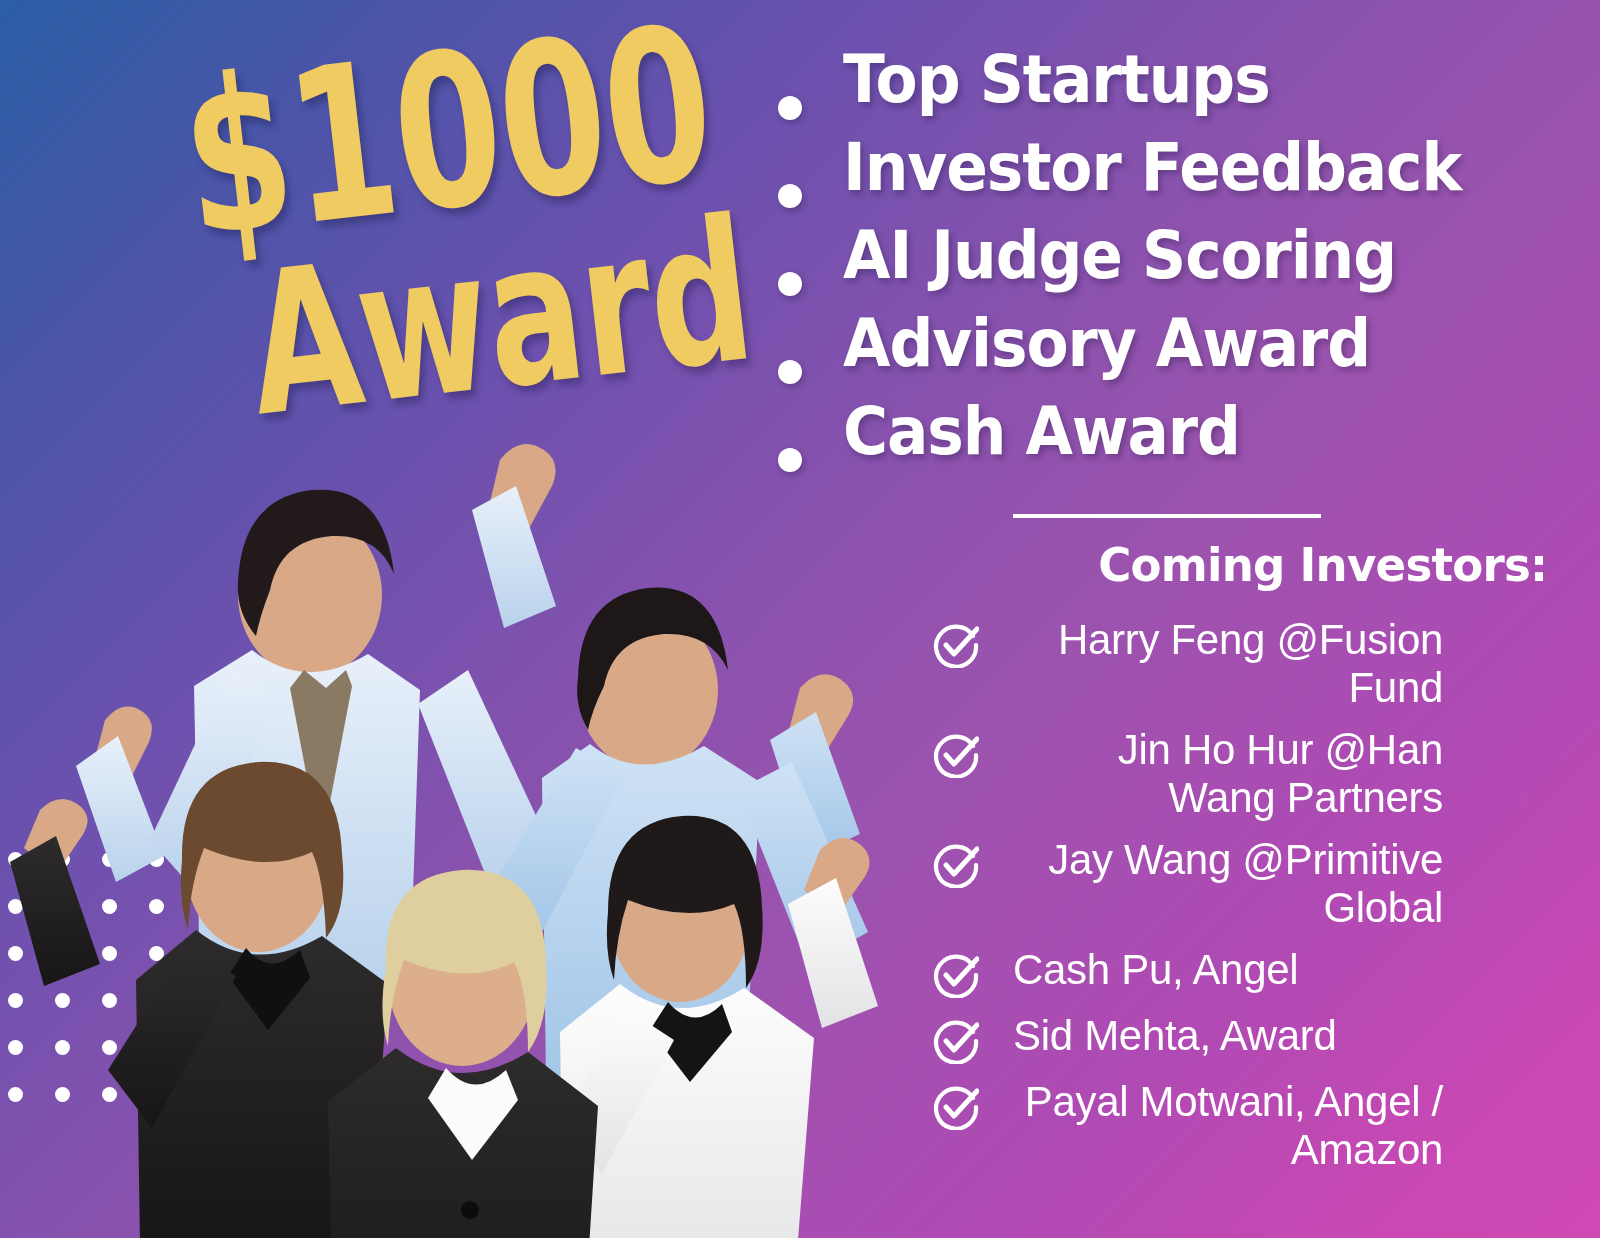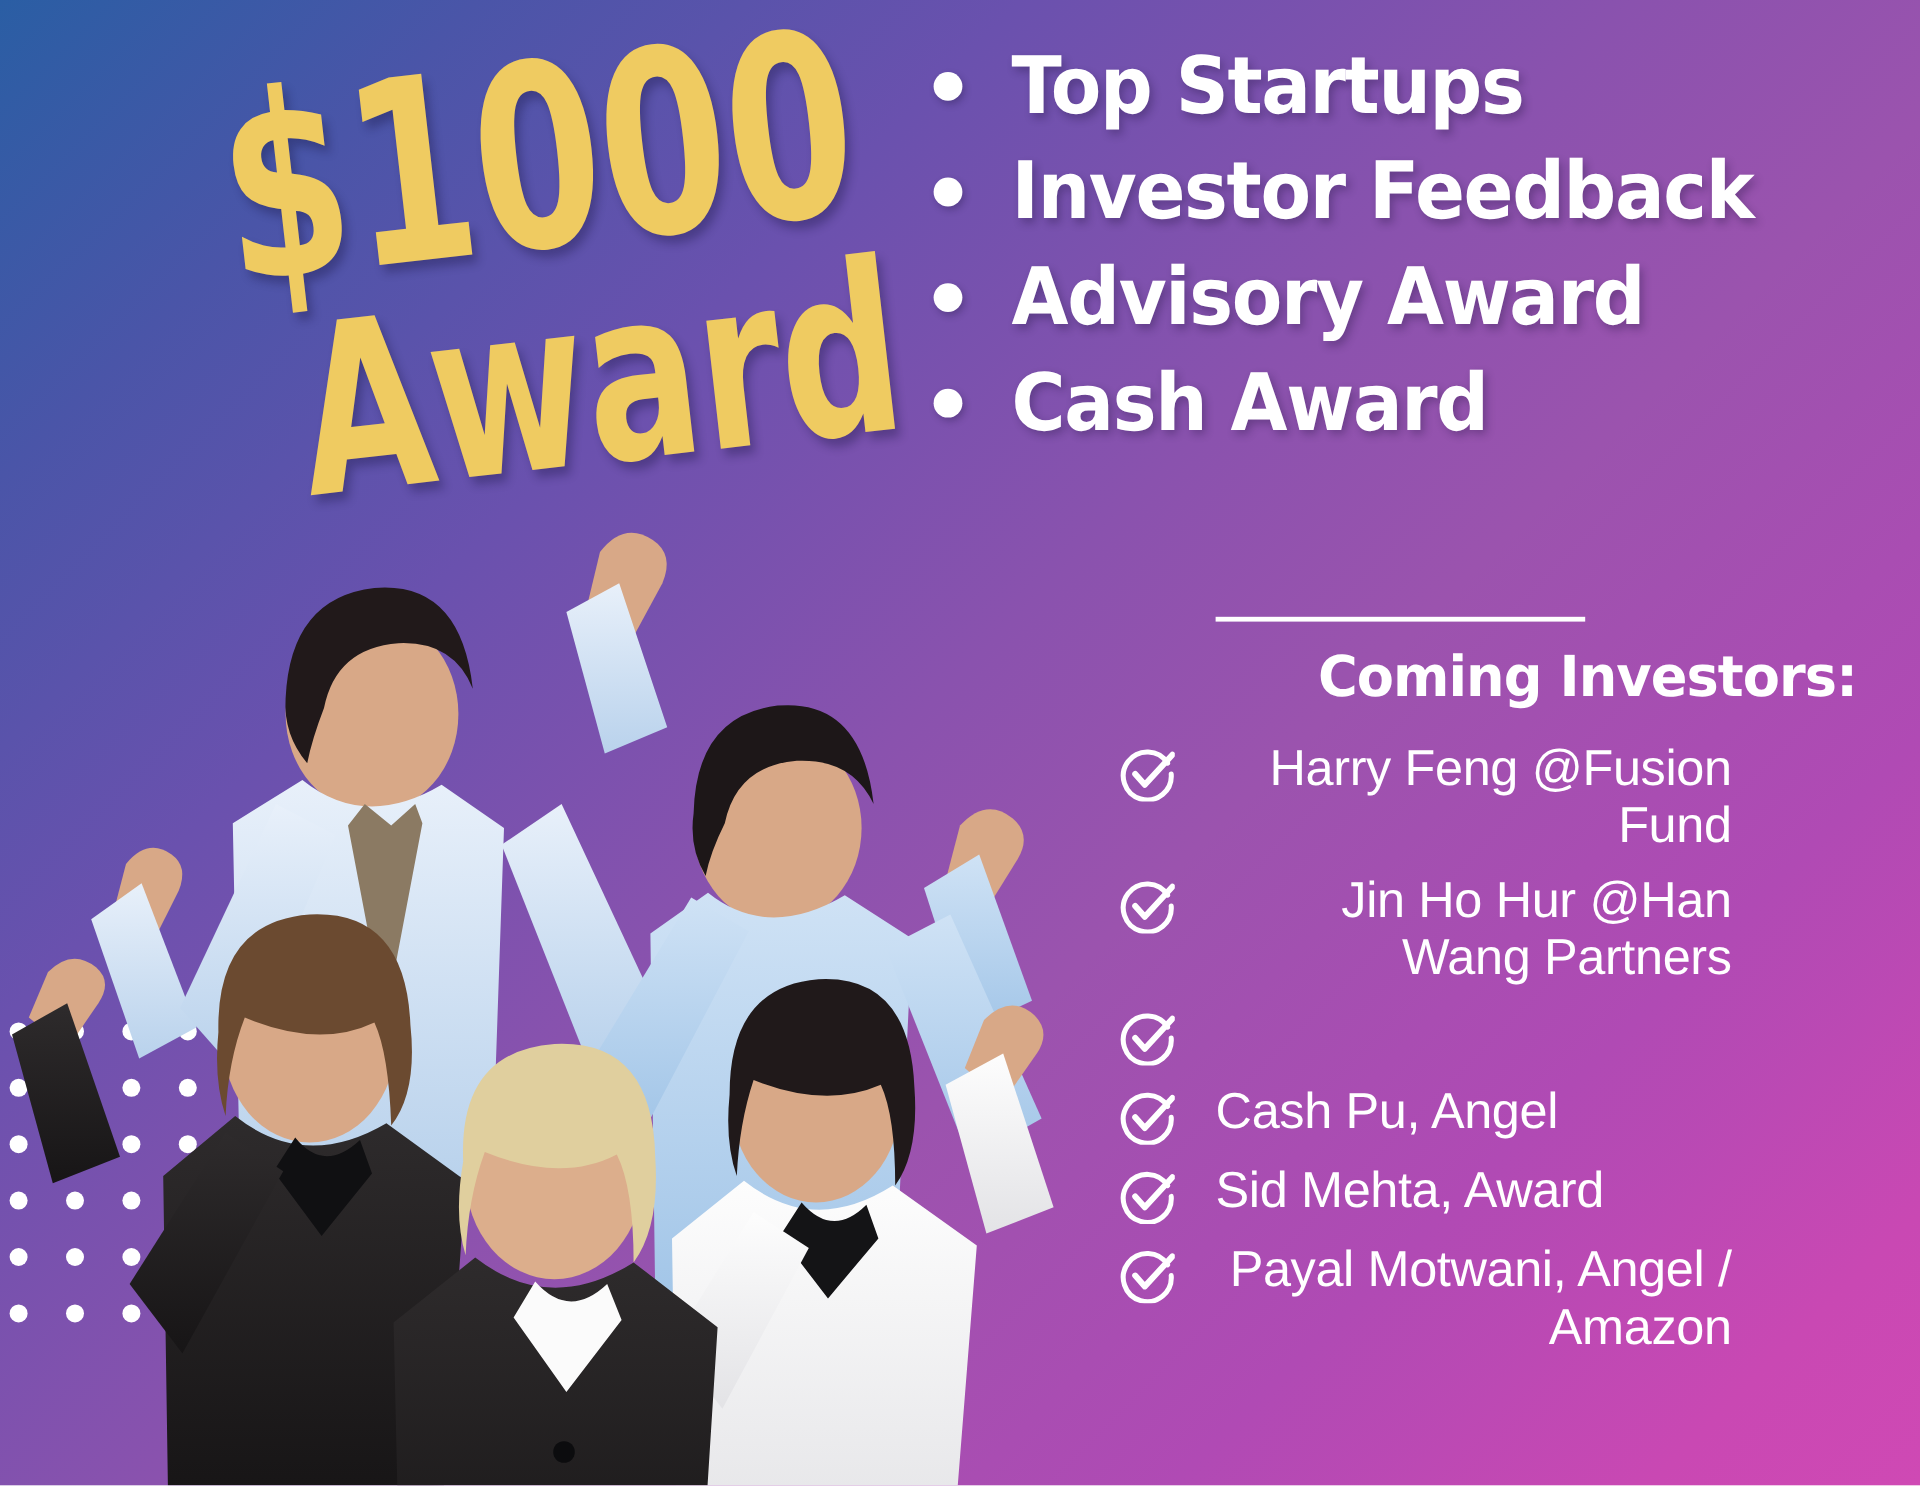--- a/index.html
+++ b/index.html
@@ -78,21 +78,21 @@
 
   
   #feature-list {
     position:absolute;
     left:778px; top:32px;
     width:800px;
     z-index:5;
   }
   #feature-list .feature-row {
     display:flex;
-    align-items:flex-start;
+    align-items:flex-end;
     height:88px;
   }
   #feature-list .bullet {
     width:24px; height:24px;
     border-radius:50%;
     background:#ffffff;
     flex:0 0 24px;
     margin-top:28px;
     box-shadow:2px 3px 6px rgba(30,20,60,0.30);
   }
@@ -286,20 +286,24 @@
     <div class="feature-row">
       <span class="bullet"></span>
       <span class="feature-label">Top Startups</span>
     </div>
 
     <div class="feature-row">
       <span class="bullet"></span>
       <span class="feature-label">Investor Feedback</span>
     </div>
 
+    <div class="feature-row">
+      <span class="bullet"></span>
+      <span class="feature-label">AI Judge Scoring</span>
+    </div>
 
     <div class="feature-row">
       <span class="bullet"></span>
       <span class="feature-label">Advisory Award</span>
     </div>
 
     <div class="feature-row">
       <span class="bullet"></span>
       <span class="feature-label">Cash Award</span>
     </div>
@@ -334,20 +338,21 @@
         <span class="investor-name">Jin Ho Hur @Han Wang Partners</span>
       </li>
 
       <li class="investor-row">
         <span class="check-icon">
           <svg viewBox="0 0 46 46">
             <path d="M40 14 A20 20 0 1 0 43 23" fill="none" stroke="#ffffff" stroke-width="4.2" stroke-linecap="round"></path>
             <path d="M13 23 l8 9 L44 7" fill="none" stroke="#ffffff" stroke-width="5" stroke-linecap="round" stroke-linejoin="round"></path>
           </svg>
         </span>
+        <span class="investor-name">Jay Wang @Primitive Global</span>
       </li>
 
       <li class="investor-row">
         <span class="check-icon">
           <svg viewBox="0 0 46 46">
             <path d="M40 14 A20 20 0 1 0 43 23" fill="none" stroke="#ffffff" stroke-width="4.2" stroke-linecap="round"></path>
             <path d="M13 23 l8 9 L44 7" fill="none" stroke="#ffffff" stroke-width="5" stroke-linecap="round" stroke-linejoin="round"></path>
           </svg>
         </span>
         <span class="investor-name">Cash Pu, Angel</span>

